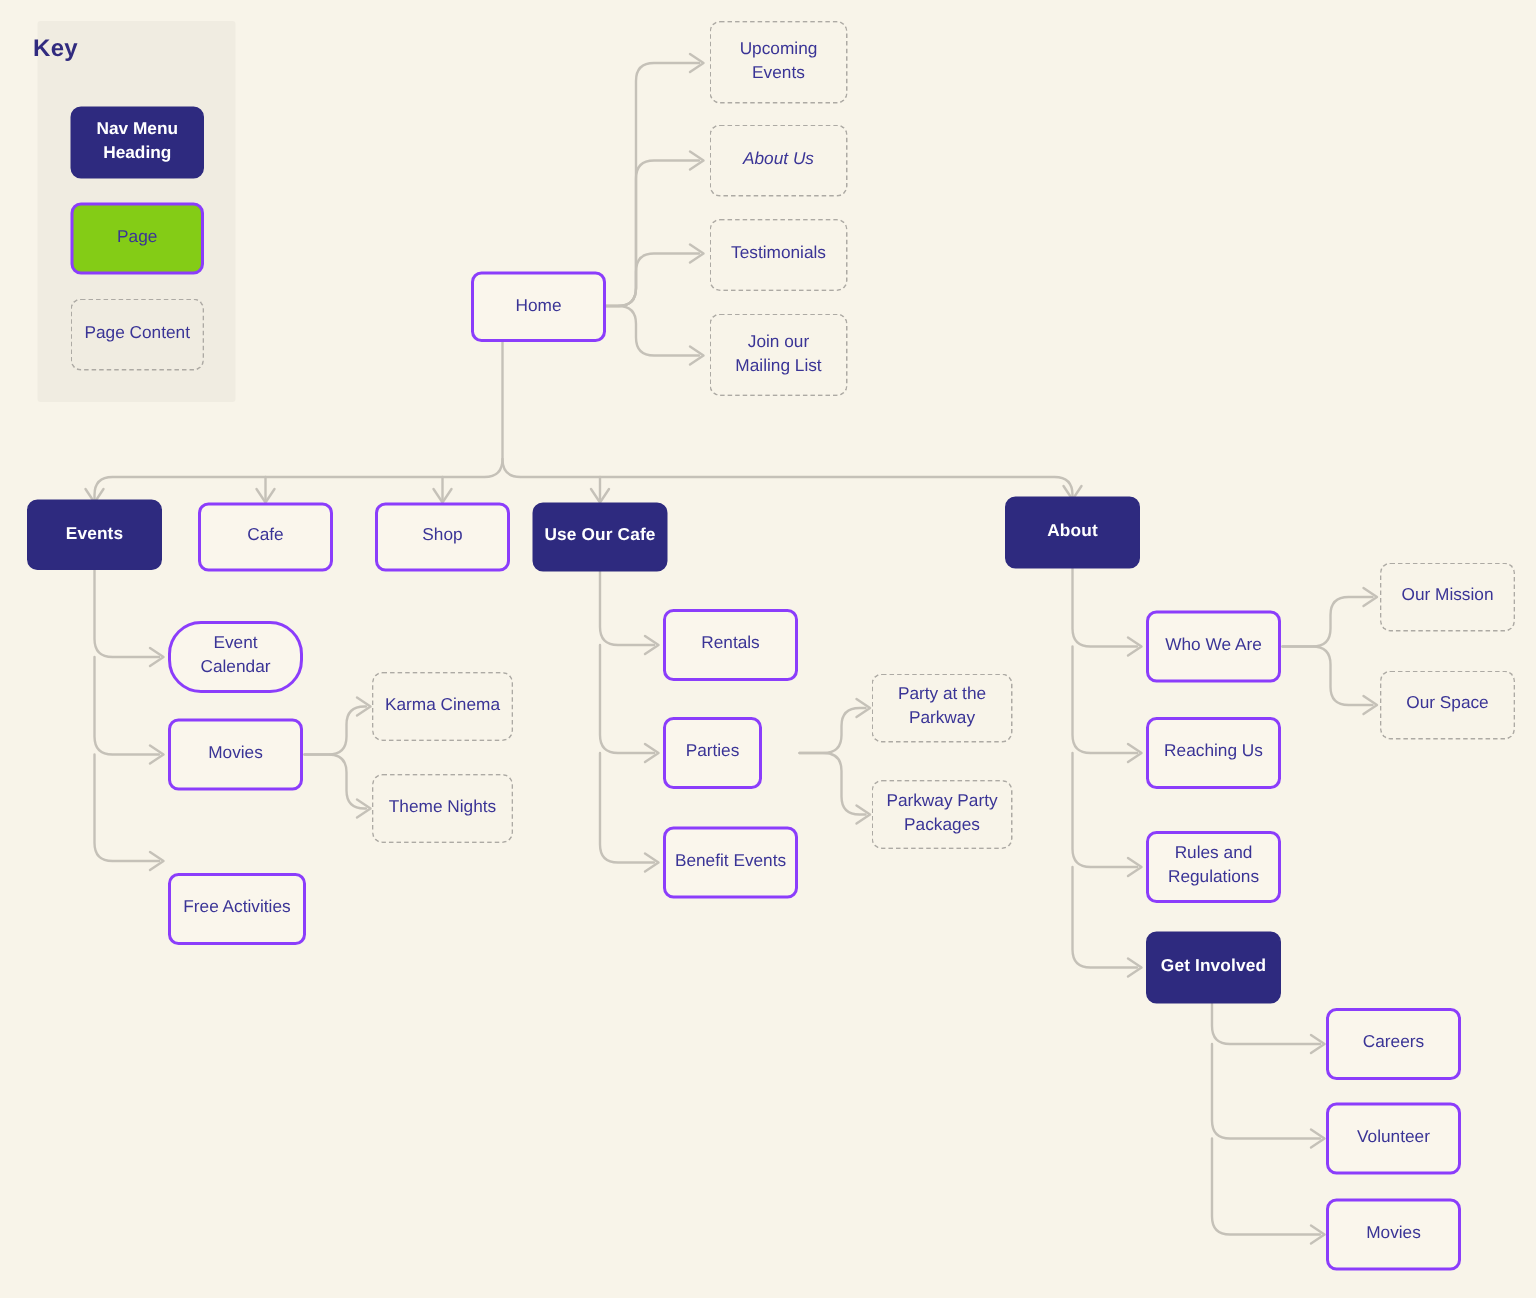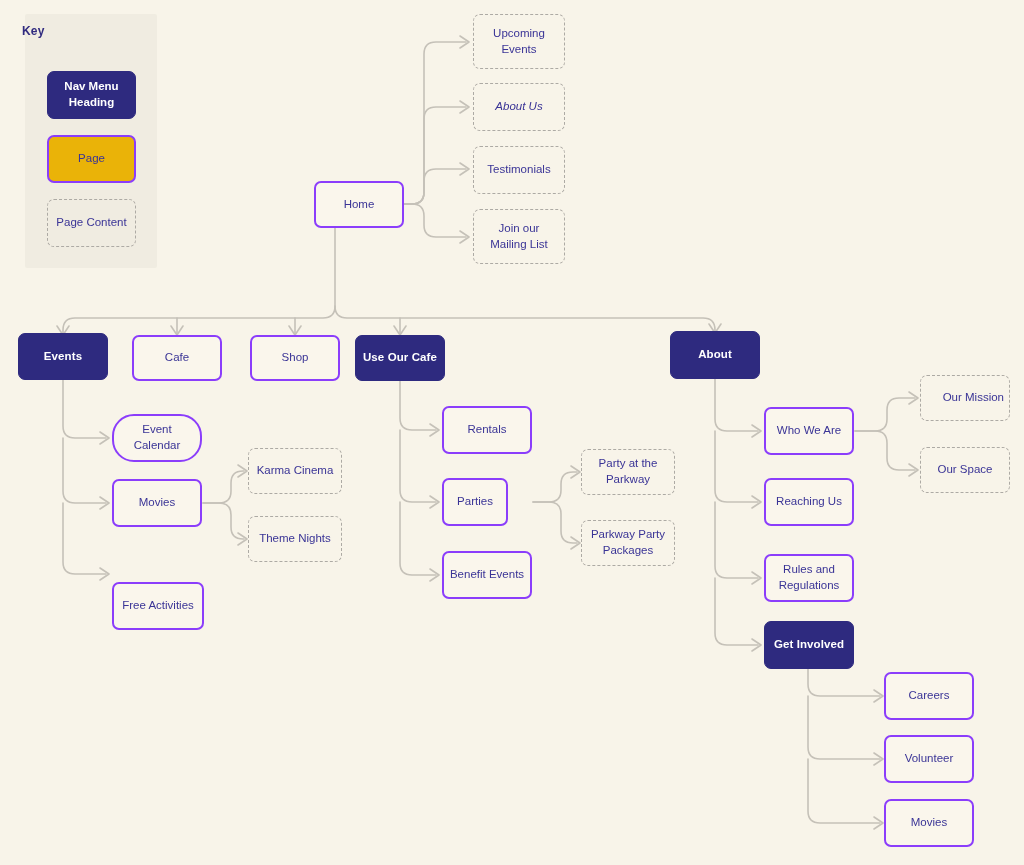--- a/index.html
+++ b/index.html
@@ -32,21 +32,21 @@
     top: 14px;
     width: 132px;
     height: 254px;
     background: #f0ece1;
     border-radius: 2px;
   }
   .key-title {
     position: absolute;
     left: 22px;
     top: 24px;
-    font-size: 12px;
+    font-size: 16px;
     font-weight: bold;
     color: #312b7f;
     letter-spacing: 0.2px;
   }
   .node {
     position: absolute;
     box-sizing: border-box;
     display: flex;
     align-items: center;
     justify-content: center;
@@ -89,21 +89,21 @@
     width: 89px;
     height: 48px;
   }
   .key-node.heading {
     background: #2e2a7f;
     color: #ffffff;
     font-weight: bold;
     border: 1px solid #2e2a7f;
   }
   .key-node.page {
-    background: #eab308;
+    background: #84cc16;
     color: #3a3496;
     border: 2px solid #8b3dfb;
   }
   .key-node.content {
     color: #3a3496;
     border: 1.5px dashed #adaaa4;
   }
 </style>
 </head>
 <body>
@@ -265,21 +265,21 @@
     </div>
   <div class="node page" style="left:764px; top:478px; width:90px; height:48px;">
       <span>Reaching Us</span>
     </div>
   <div class="node page" style="left:764px; top:554px; width:90px; height:48px;">
       <span>Rules and Regulations</span>
     </div>
   <div class="node heading" style="left:764px; top:621px; width:90px; height:48px;">
       <span>Get Involved</span>
     </div>
-  <div class="node content" style="left:920px; top:375px; width:90px; height:46px;justify-content:flex-end;">
+  <div class="node content" style="left:920px; top:375px; width:90px; height:46px;">
       <span>Our Mission</span>
     </div>
   <div class="node content" style="left:920px; top:447px; width:90px; height:46px;">
       <span>Our Space</span>
     </div>
   <div class="node page" style="left:884px; top:672px; width:90px; height:48px;">
       <span>Careers</span>
     </div>
   <div class="node page" style="left:884px; top:735px; width:90px; height:48px;">
       <span>Volunteer</span>

